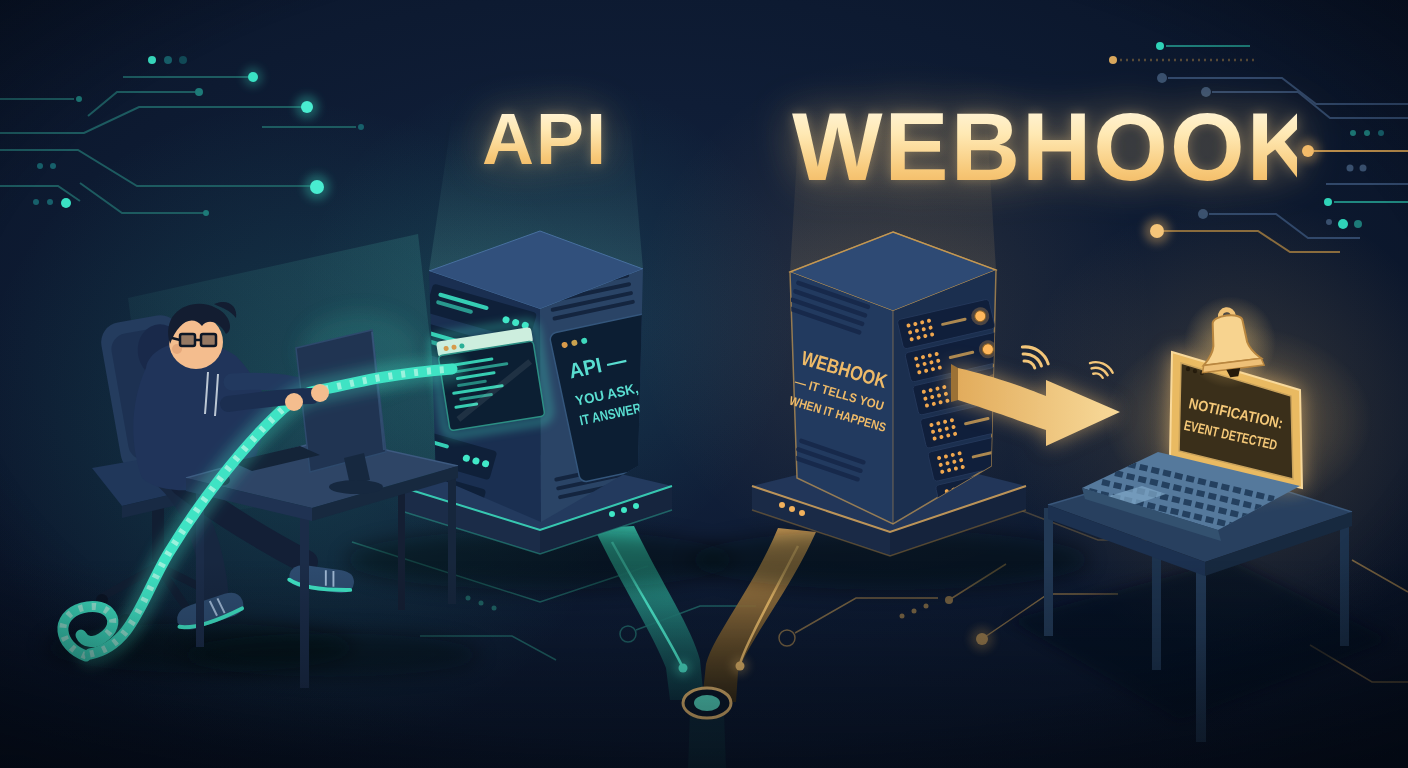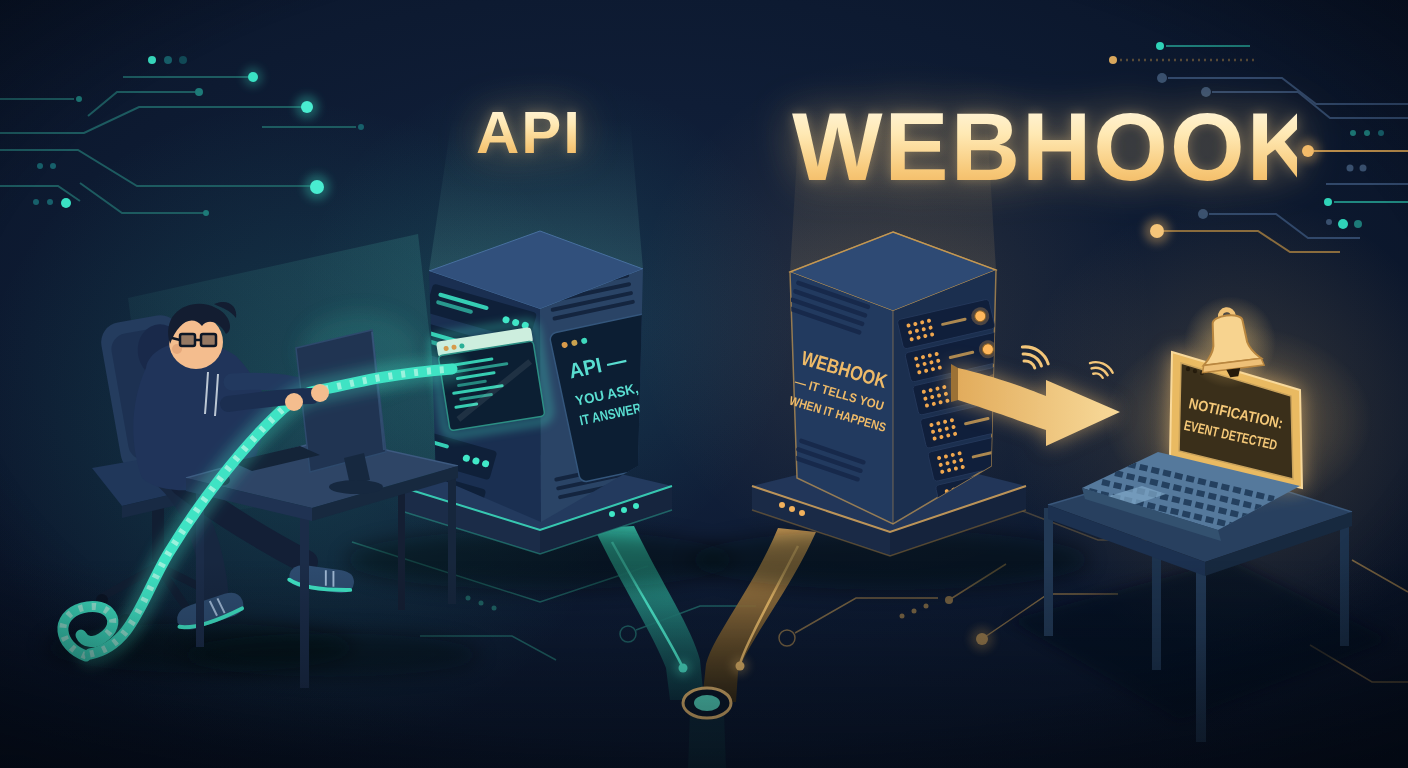--- a/index.html
+++ b/index.html
@@ -7,21 +7,21 @@
          font-family:"Liberation Sans",sans-serif;}
   #scene{position:absolute;left:0;top:0;}
   svg text{font-family:"Liberation Sans",sans-serif;font-weight:bold;}
   .big-title{
     position:absolute;font-weight:bold;letter-spacing:2px;text-align:center;
     background:linear-gradient(180deg,#fff8e6 4%,#ffe9b4 38%,#f7c878 72%,#edac52 100%);
     -webkit-background-clip:text;background-clip:text;color:transparent;
     filter:drop-shadow(0 0 22px rgba(255,205,120,.40)) drop-shadow(0 0 6px rgba(255,215,140,.35));
     user-select:none;white-space:nowrap;
   }
-  #title-api{left:424px;top:98px;width:210px;font-size:60px;}
+  #title-api{left:440px;top:98px;width:210px;font-size:72px;}
   #title-webhook{left:792px;top:92px;width:505px;font-size:96px;}
 </style>
 </head>
 <body>
 
 <div id="stage">
 <svg id="scene" width="1408" height="768" viewBox="0 0 1408 768">
 <defs>
   <radialGradient id="bgGrad" cx="45%" cy="42%" r="78%">
     <stop offset="0%" stop-color="#132340"></stop>

